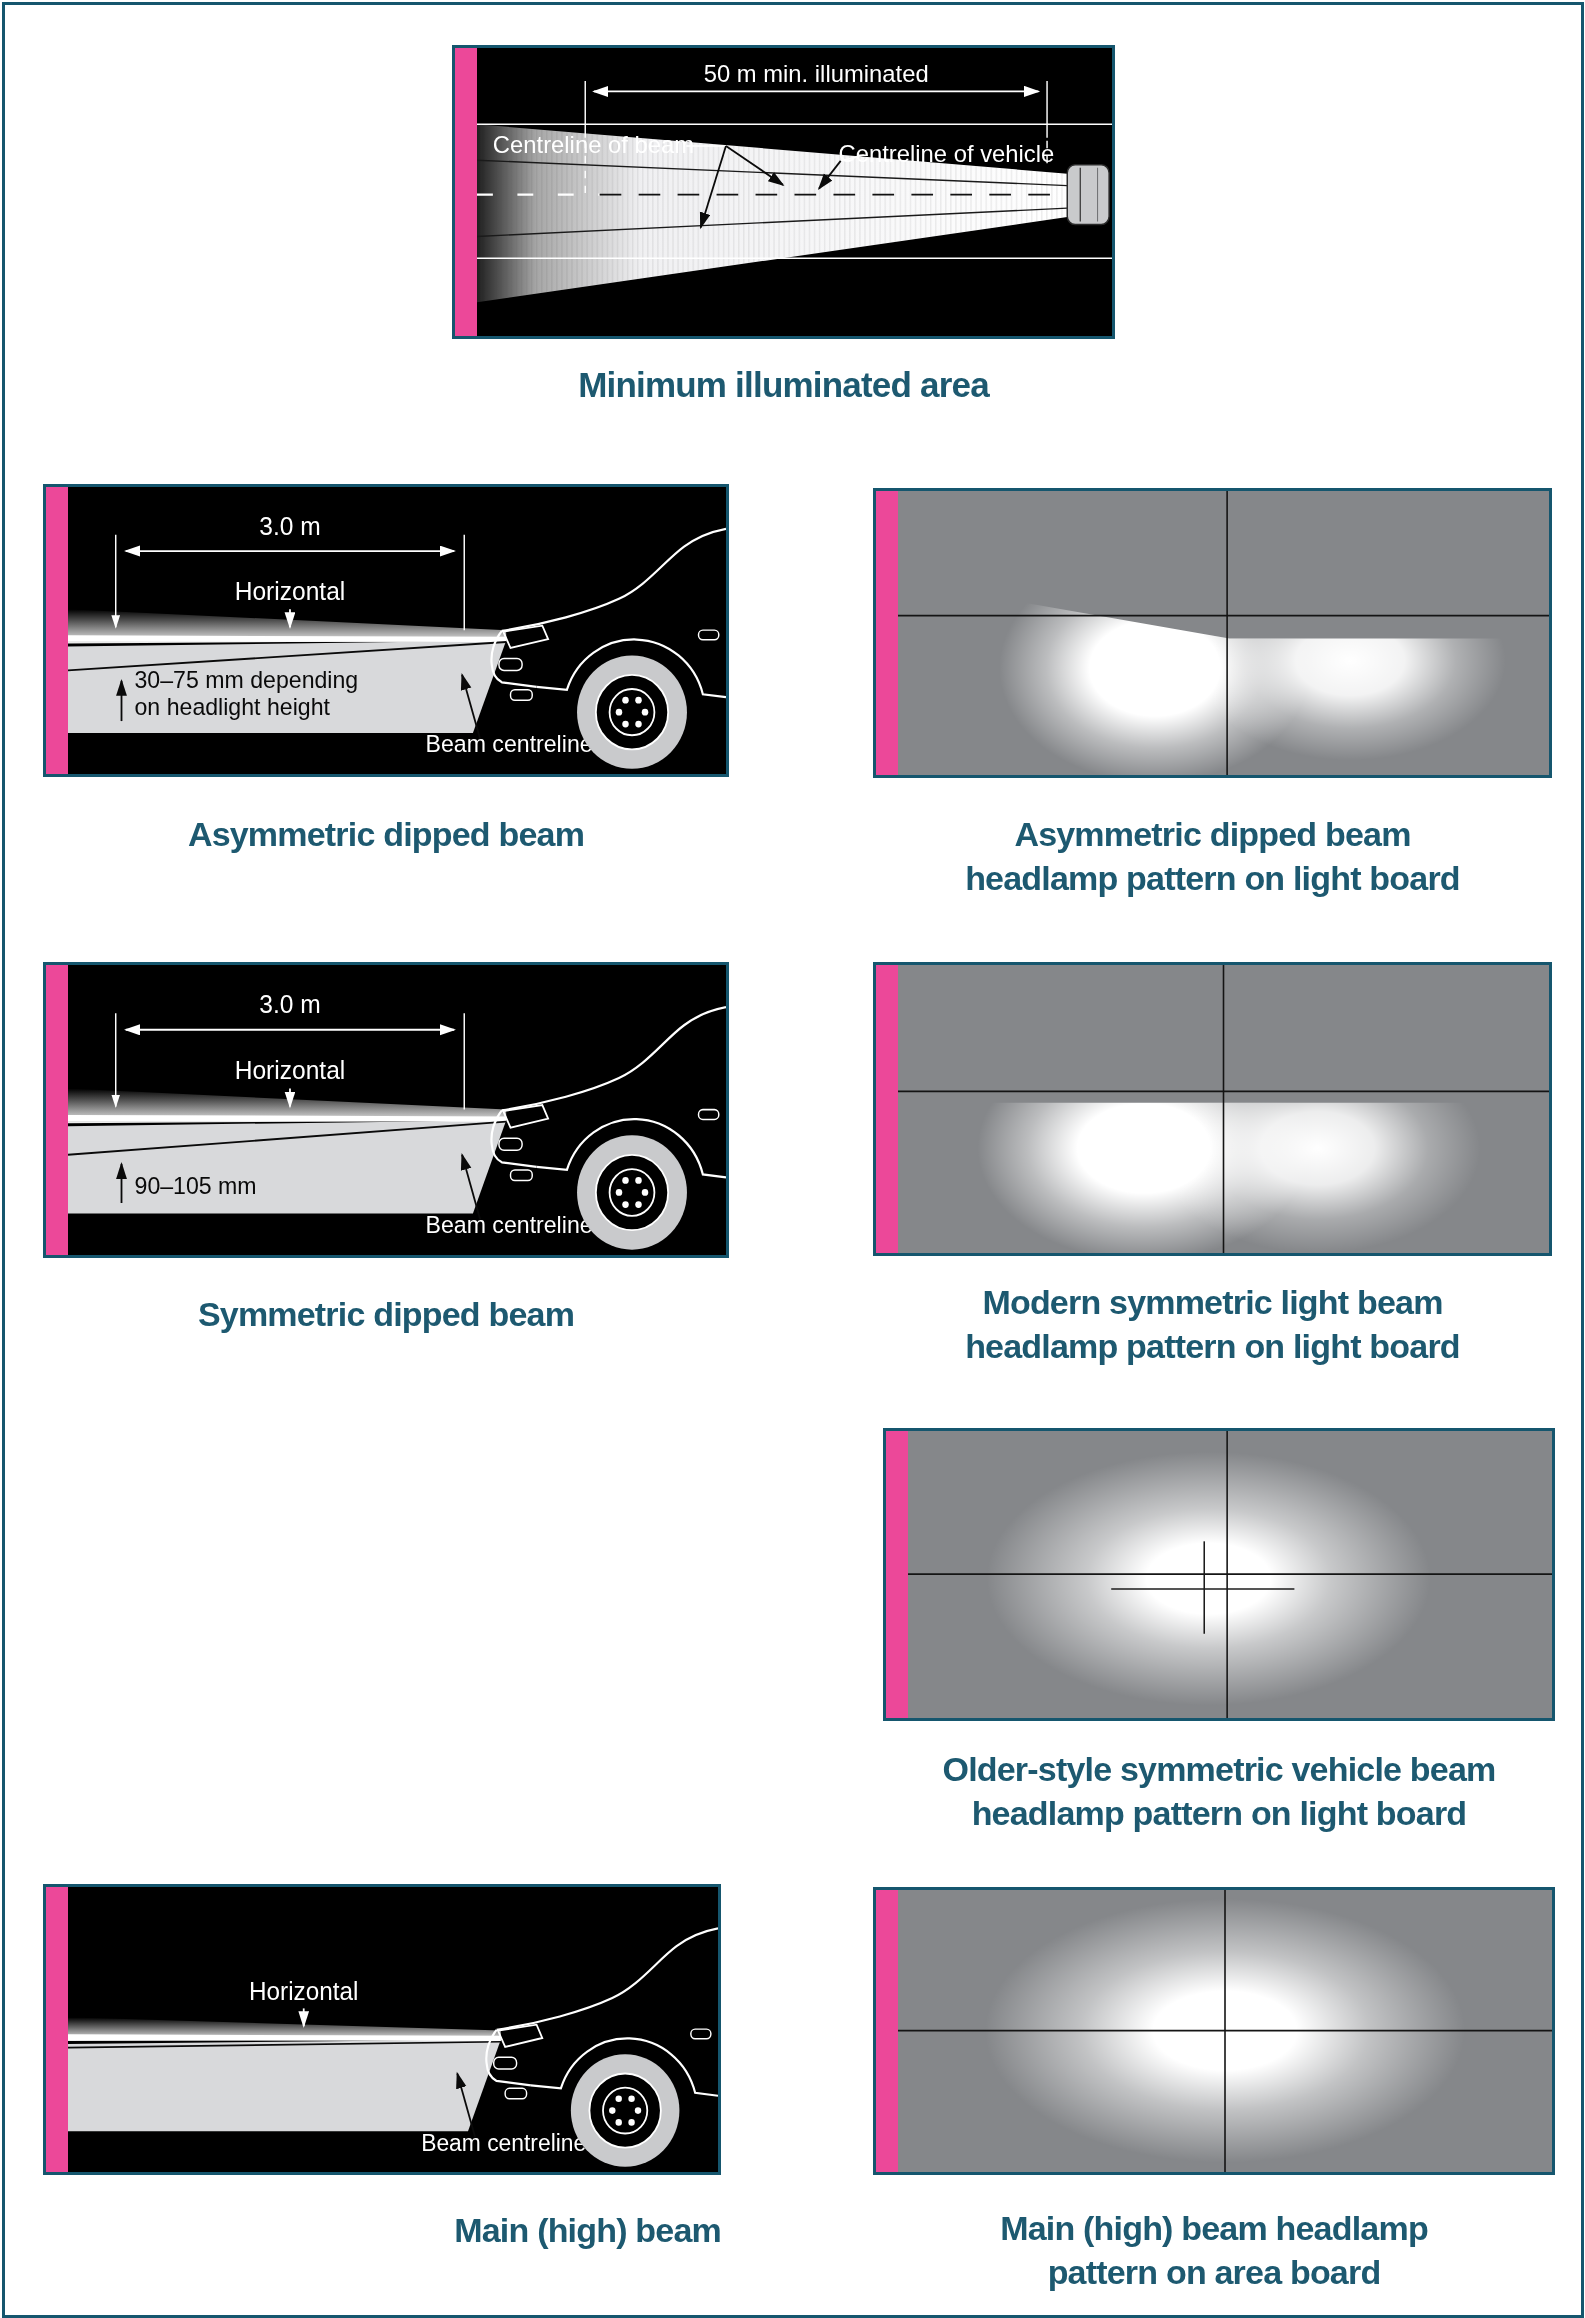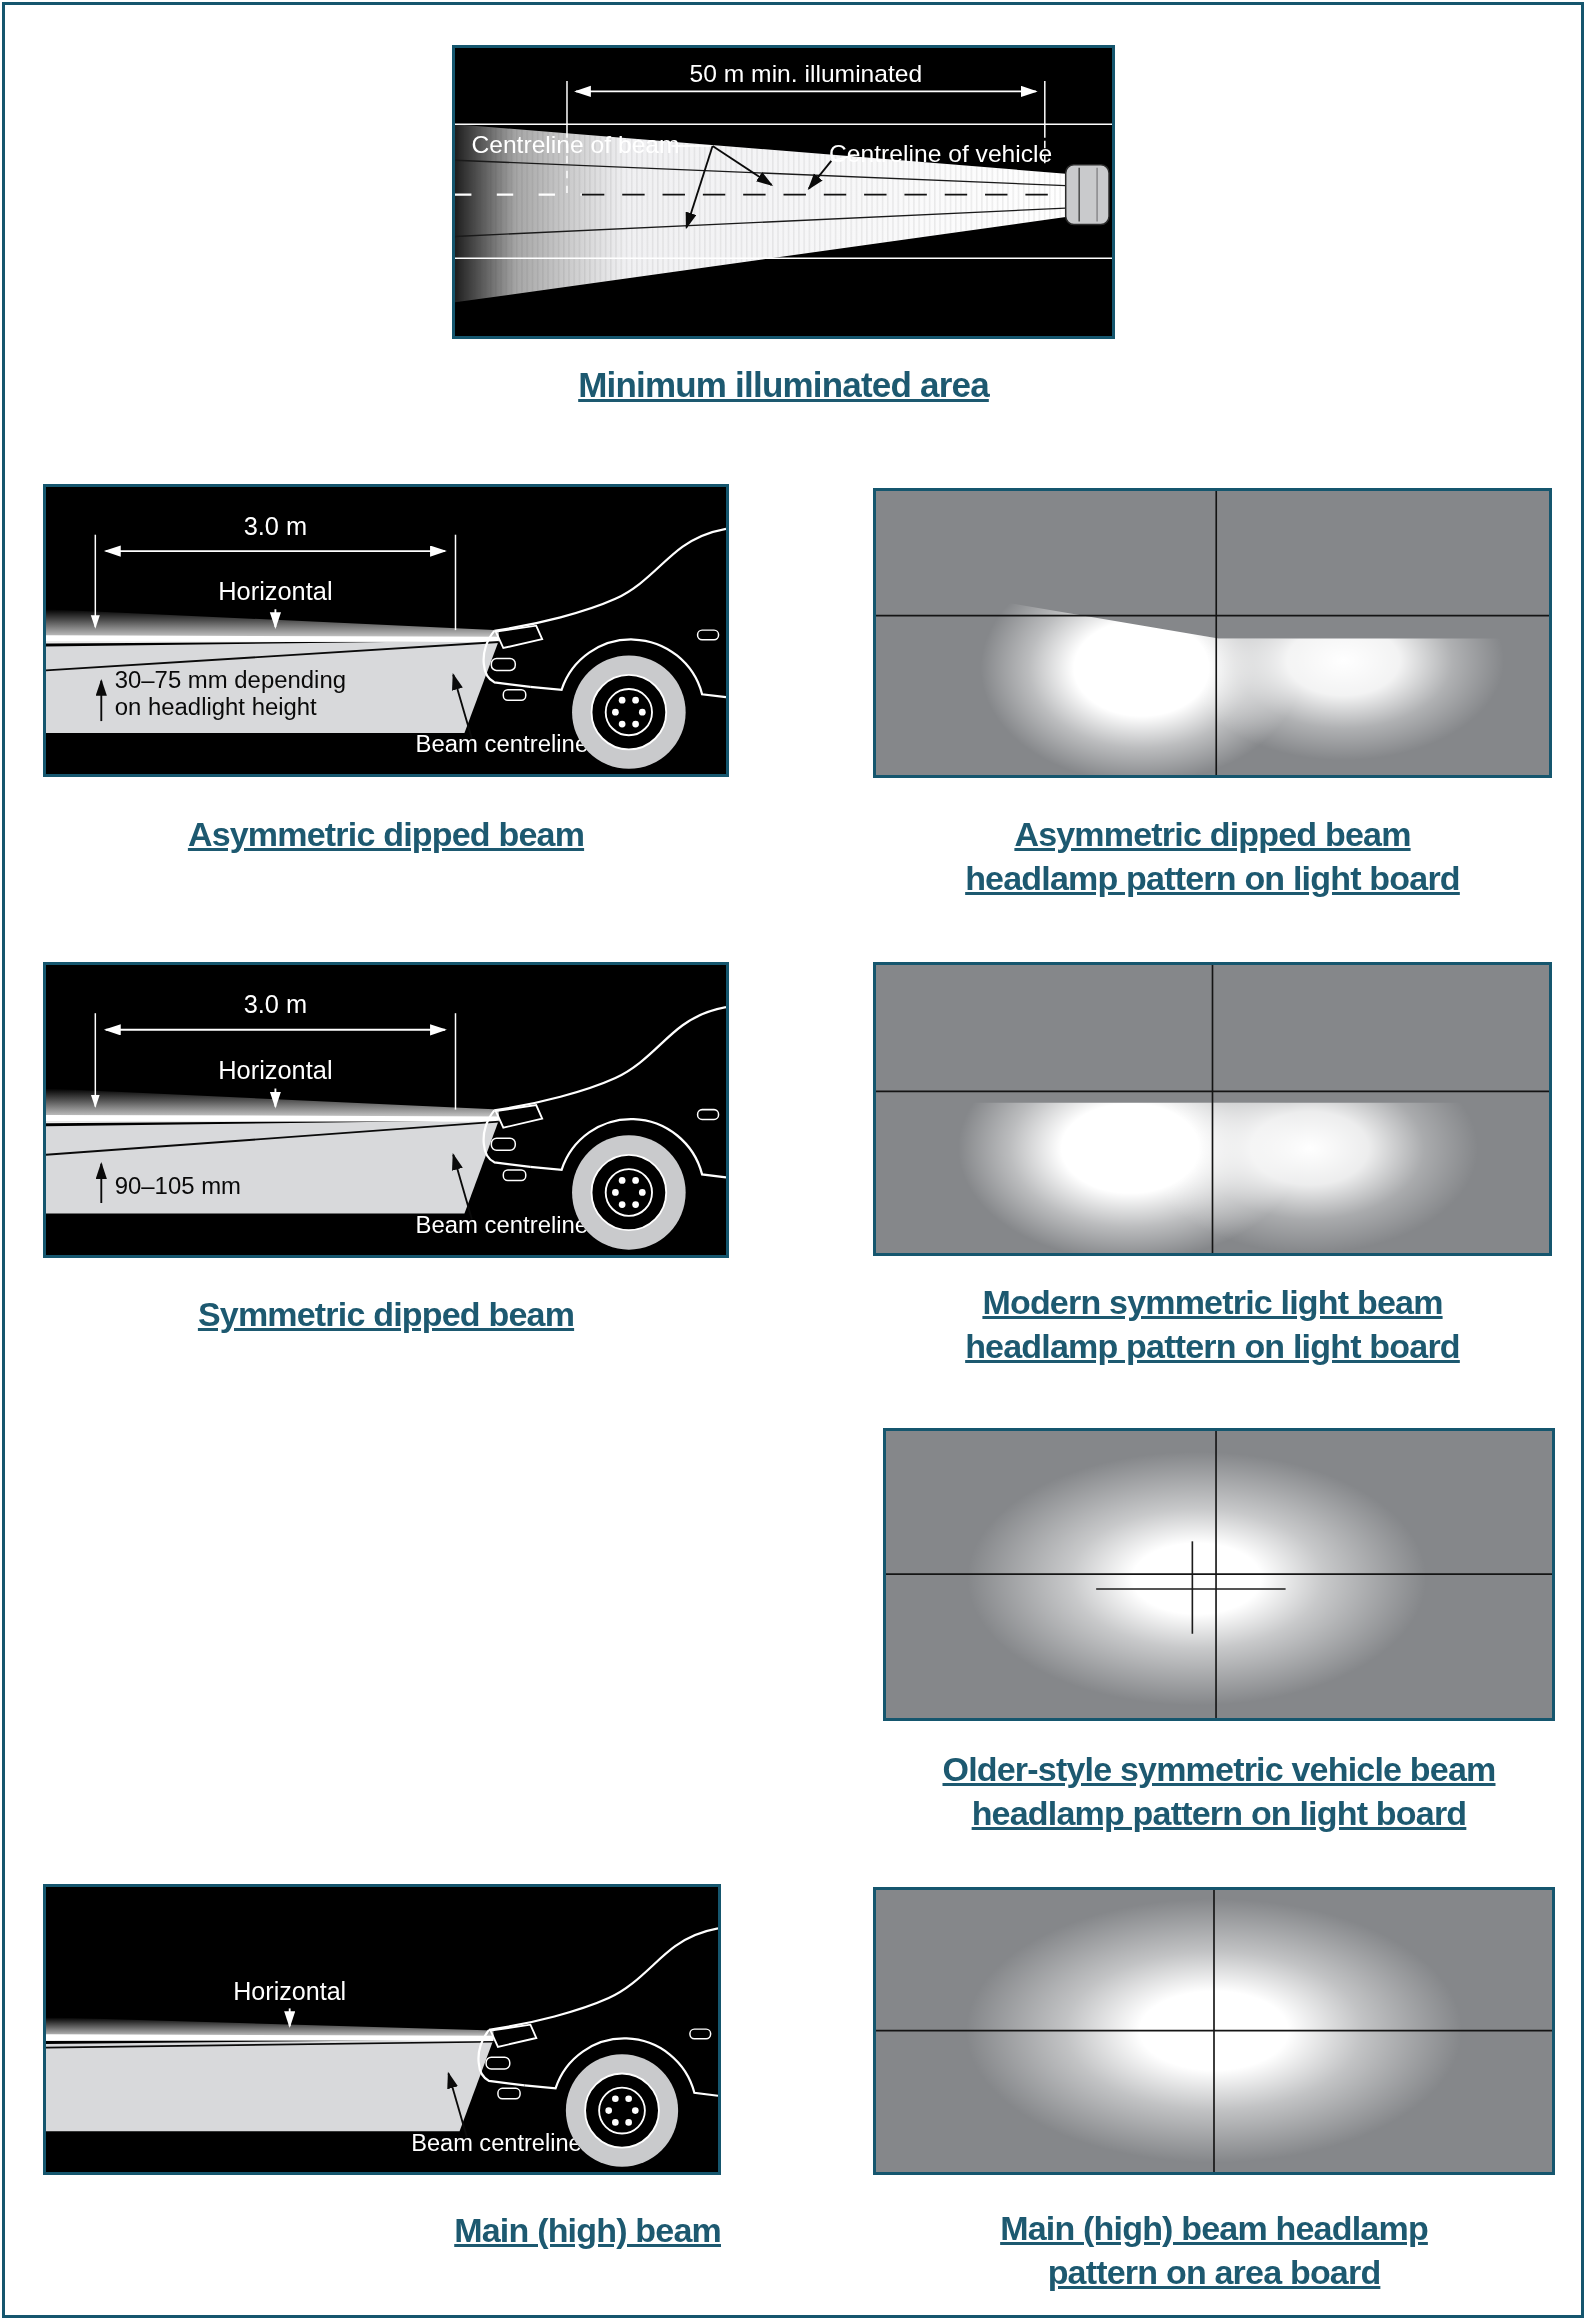--- a/index.html
+++ b/index.html
@@ -1,22 +1,22 @@
 <!DOCTYPE html>
 <html style="font-size:12px"><head>
 <meta charset="utf-8">
 <style>
   html,body{margin:0;padding:0;background:#fff;}
   .page{position:relative;width:1585px;height:2319px;background:#ffffff;overflow:hidden;
         font-family:"Liberation Sans",sans-serif;}
   .frame{position:absolute;left:1.5px;top:1.5px;right:1.5px;bottom:1.5px;border:3.8px solid #15566e;}
-  .panel{position:absolute;border:3.8px solid #15566e;box-sizing:border-box;background:#ec4899;}
+  .panel{position:absolute;border:3.8px solid #15566e;box-sizing:border-box;background:#ec4899;padding-left:22px;}
   .panel svg{display:block;width:100%;height:100%;}
   .cap{position:absolute;text-align:center;color:#1d5970;font-weight:bold;
-       font-size:34px;line-height:44px;letter-spacing:-0.8px;text-decoration:underline;}
+       font-size:34px;line-height:44px;letter-spacing:-0.8px;}
   svg text{font-family:"Liberation Sans",sans-serif;}
 </style>
 </head>
 <body>
 
 <div class="page">
   <div class="frame"></div>
 
   <div class="panel" style="left:452px;top:45px;width:663px;height:294px;">
     <svg viewBox="0 0 880 385" preserveAspectRatio="none">

